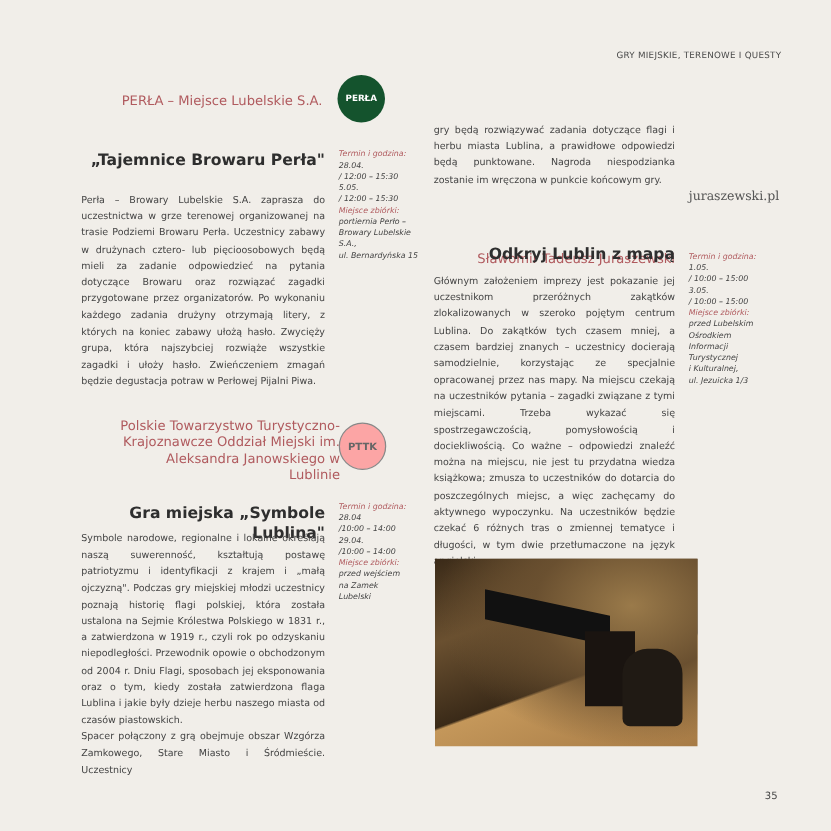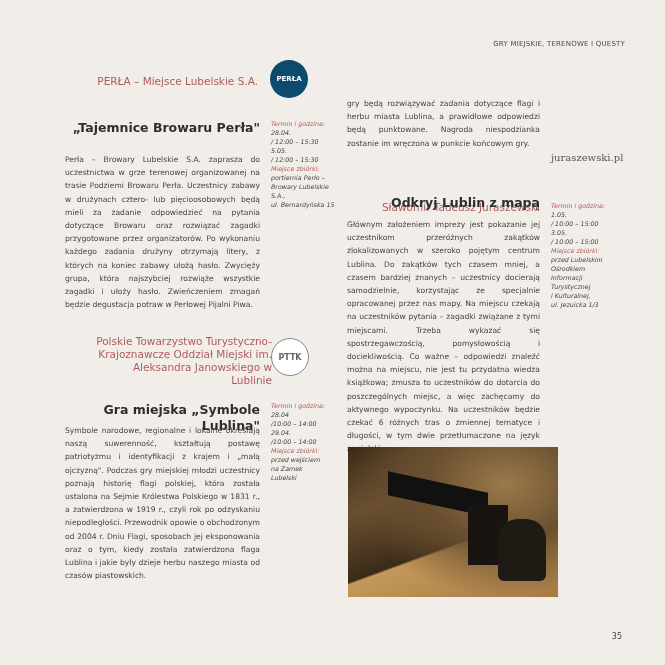--- a/index.html
+++ b/index.html
@@ -11,22 +11,22 @@
   .running-head { right: 40px; top: 40px; font-size: 7px; letter-spacing: 0.2px; color: #4a4a4a; }
   .org { color: #b05a5e; font-size: 10.5px; line-height: 13px; text-align: right; }
   .title { font-weight: bold; font-size: 12.5px; line-height: 16px; color: #2e2e2e; text-align: right; }
   .body-text { font-size: 7.6px; line-height: 13.2px; text-align: justify; color: #444; }
   .meta { font-style: italic; font-size: 6.3px; line-height: 9px; color: #444; }
   .meta .lbl { color: #b05a5e; display: block; }
   .meta span { display: block; }
   .logo {
     border-radius: 50%; display: flex; align-items: center; justify-content: center;
   }
-  .logo-perla { background: #0c4a6e; width: 38px; height: 38px; color: #fff; font-weight: bold; font-size: 7px; flex-direction: column; }
-  .logo-pttk { border: 1.5px solid #888; width: 36px; height: 36px; color: #666; font-weight: bold; font-size: 8px; background: #ffffff; }
+  .logo-perla { background: #14532d; width: 38px; height: 38px; color: #fff; font-weight: bold; font-size: 7px; flex-direction: column; }
+  .logo-pttk { border: 1.5px solid #888; width: 36px; height: 36px; color: #666; font-weight: bold; font-size: 8px; background: #fca5a5; }
   .logo-text { font-family: "DejaVu Serif", serif; font-size: 10px; color: #555; }
   .photo {
     left: 348px; top: 447px; width: 210px; height: 150px;
     background:
       radial-gradient(ellipse at 75% 25%, #9a7a4a 0%, #6a5030 35%, rgba(0,0,0,0) 70%),
       linear-gradient(160deg, #3a2a18 0%, #6a5030 30%, #3a2a18 60%, #c4975a 61%, #a67a45 100%);
     overflow: hidden;
   }
   .photo .bar { position: absolute; left: 40px; top: 35px; width: 100px; height: 24px; background: #111; transform: skewY(12deg); }
   .photo .cabinet { position: absolute; left: 120px; top: 58px; width: 40px; height: 60px; background: #1a1410; }
@@ -58,20 +58,21 @@
   <span>ul. Bernardyńska 15</span>
 </div>
 
 <div class="abs org" style="left:92px; top:335px; width:180px;">Polskie Towarzystwo Turystyczno-Krajoznawcze Oddział Miejski im. Aleksandra Janowskiego w Lublinie</div>
 <div class="abs logo logo-pttk" style="left:271px; top:338px;">
   <span>PTTK</span>
 </div>
 <div class="abs title" style="left:60px; top:402px; width:200px;">Gra miejska „Symbole Lublina"</div>
 <div class="abs body-text" style="left:65px; top:424px; width:195px;">
   <div>Symbole narodowe, regionalne i lokalne określają naszą suwerenność, kształtują postawę patriotyzmu i identyfikacji z krajem i „małą ojczyzną". Podczas gry miejskiej młodzi uczestnicy poznają historię flagi polskiej, która została ustalona na Sejmie Królestwa Polskiego w 1831 r., a zatwierdzona w 1919 r., czyli rok po odzyskaniu niepodległości. Przewodnik opowie o obchodzonym od 2004 r. Dniu Flagi, sposobach jej eksponowania oraz o tym, kiedy została zatwierdzona flaga Lublina i jakie były dzieje herbu naszego miasta od czasów piastowskich.</div>
+  <div>Spacer połączony z grą obejmuje obszar Wzgórza Zamkowego, Stare Miasto i Śródmieście. Uczestnicy</div>
 </div>
 <div class="abs meta" style="left:271px; top:401px; width:68px;">
   <span class="lbl">Termin i godzina:</span>
   <span>28.04</span>
   <span>/10:00 – 14:00</span>
   <span>29.04.</span>
   <span> /10:00 – 14:00</span>
   <span class="lbl">Miejsce zbiórki:</span>
   <span>przed wejściem</span>
   <span>na Zamek</span>

